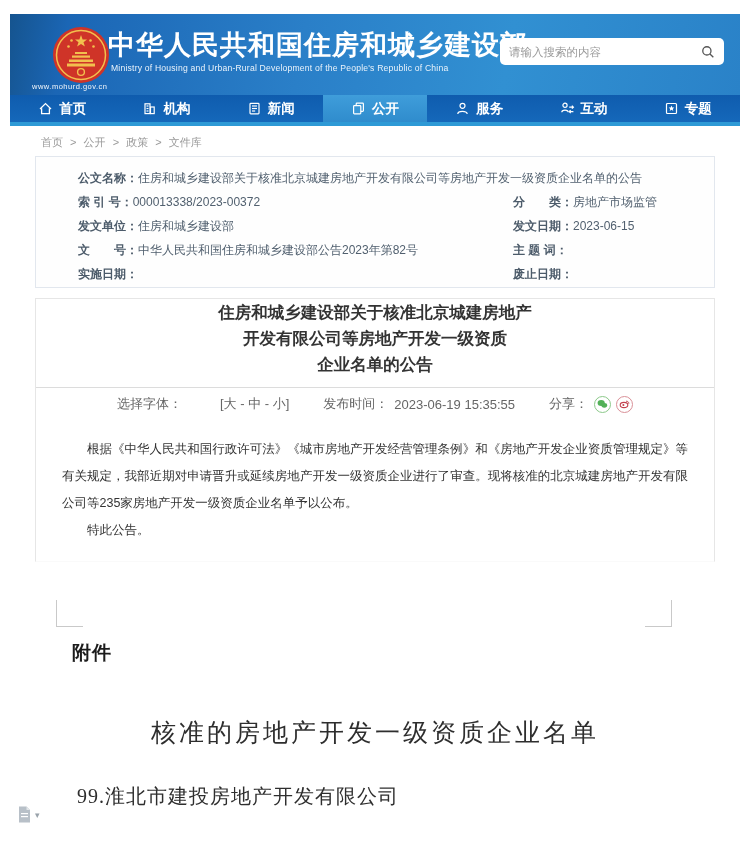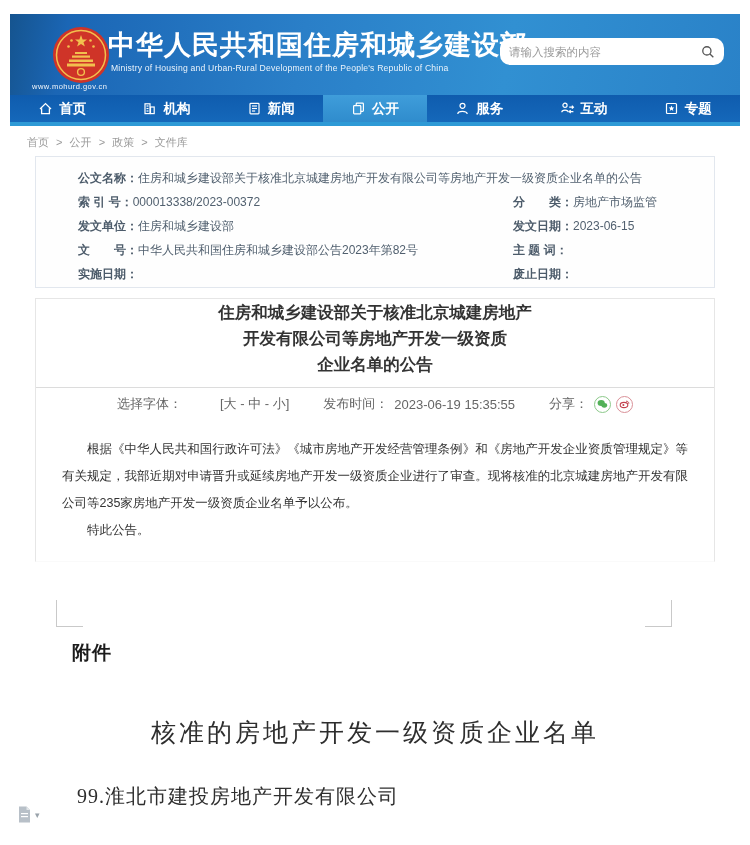--- a/index.html
+++ b/index.html
@@ -7,37 +7,37 @@
   body { font-family:"Liberation Sans","DejaVu Sans",sans-serif; }
   .page { position:relative; width:750px; height:845px; background:#fff; overflow:hidden; margin:0 auto; }
 
   
   .header { position:absolute; left:10px; right:10px; top:14px; height:81px;
     background:linear-gradient(100deg,#15548f 0%,#1b66b5 8%,#2a7fc8 40%,#3190d2 68%,#2a82c8 100%); }
   .emblem { position:absolute; left:42px; top:12px; width:58px; height:58px; }
   .site-url { position:absolute; left:22px; top:68px; font-size:7.5px; color:#ffffff; letter-spacing:.5px; opacity:.95; }
   .site-title { position:absolute; left:98px; top:13px; font-size:27px; font-weight:bold; color:#ffffff; letter-spacing:1px; white-space:nowrap; }
   .site-subtitle { position:absolute; left:101px; top:49px; font-size:8.6px; color:#eaf3fb; letter-spacing:.2px; white-space:nowrap; }
-  .search-box { position:absolute; right:16px; top:24px; width:224px; height:27px; background:#ffffff; border-radius:10px;
+  .search-box { position:absolute; right:16px; top:24px; width:224px; height:27px; background:#ffffff; border-radius:5px;
     display:flex; align-items:center; padding:0 9px; }
   .search-box input { flex:1; border:none; outline:none; font-size:11.5px; color:#555; font-family:inherit; background:transparent; }
   .search-box input::placeholder { color:#9a9a9a; }
   .search-icon { width:14px; height:14px; flex:0 0 auto; cursor:pointer; }
 
   
   .nav { position:absolute; left:10px; right:10px; top:95px; height:27px; display:flex;
     background:linear-gradient(#0f5cae,#1568ba); }
   .nav-item { flex:1; display:flex; align-items:center; justify-content:center; gap:6px;
     color:#fff; font-size:13.5px; font-weight:bold; cursor:pointer; }
   .nav-item.active { background:linear-gradient(#3f9dda,#2f8ccd); }
   .nav-item svg { width:15px; height:15px; }
   .nav-strip { position:absolute; left:10px; right:10px; top:122px; height:4px; background:#2e9ad6; }
 
   
-  .breadcrumb { position:absolute; left:27px; top:135px; font-size:11px; color:#9a9a9a; }
+  .breadcrumb { position:absolute; left:41px; top:135px; font-size:11px; color:#9a9a9a; }
   .breadcrumb span.crumb { cursor:pointer; }
   .breadcrumb span.sep { margin:0 4px; }
 
   
   .meta-box { position:absolute; left:35px; top:156px; width:680px; height:132px;
     border:1px solid #e2e7ee; background:#fefefe; padding:9px 18px 0 42px;
     font-size:12px; color:#51606f; }
   .meta-row { display:flex; line-height:24px;text-align:right; }
   .meta-label { font-weight:bold; color:#4c5b6a; white-space:pre; }
   .meta-value { color:#51606f; }

